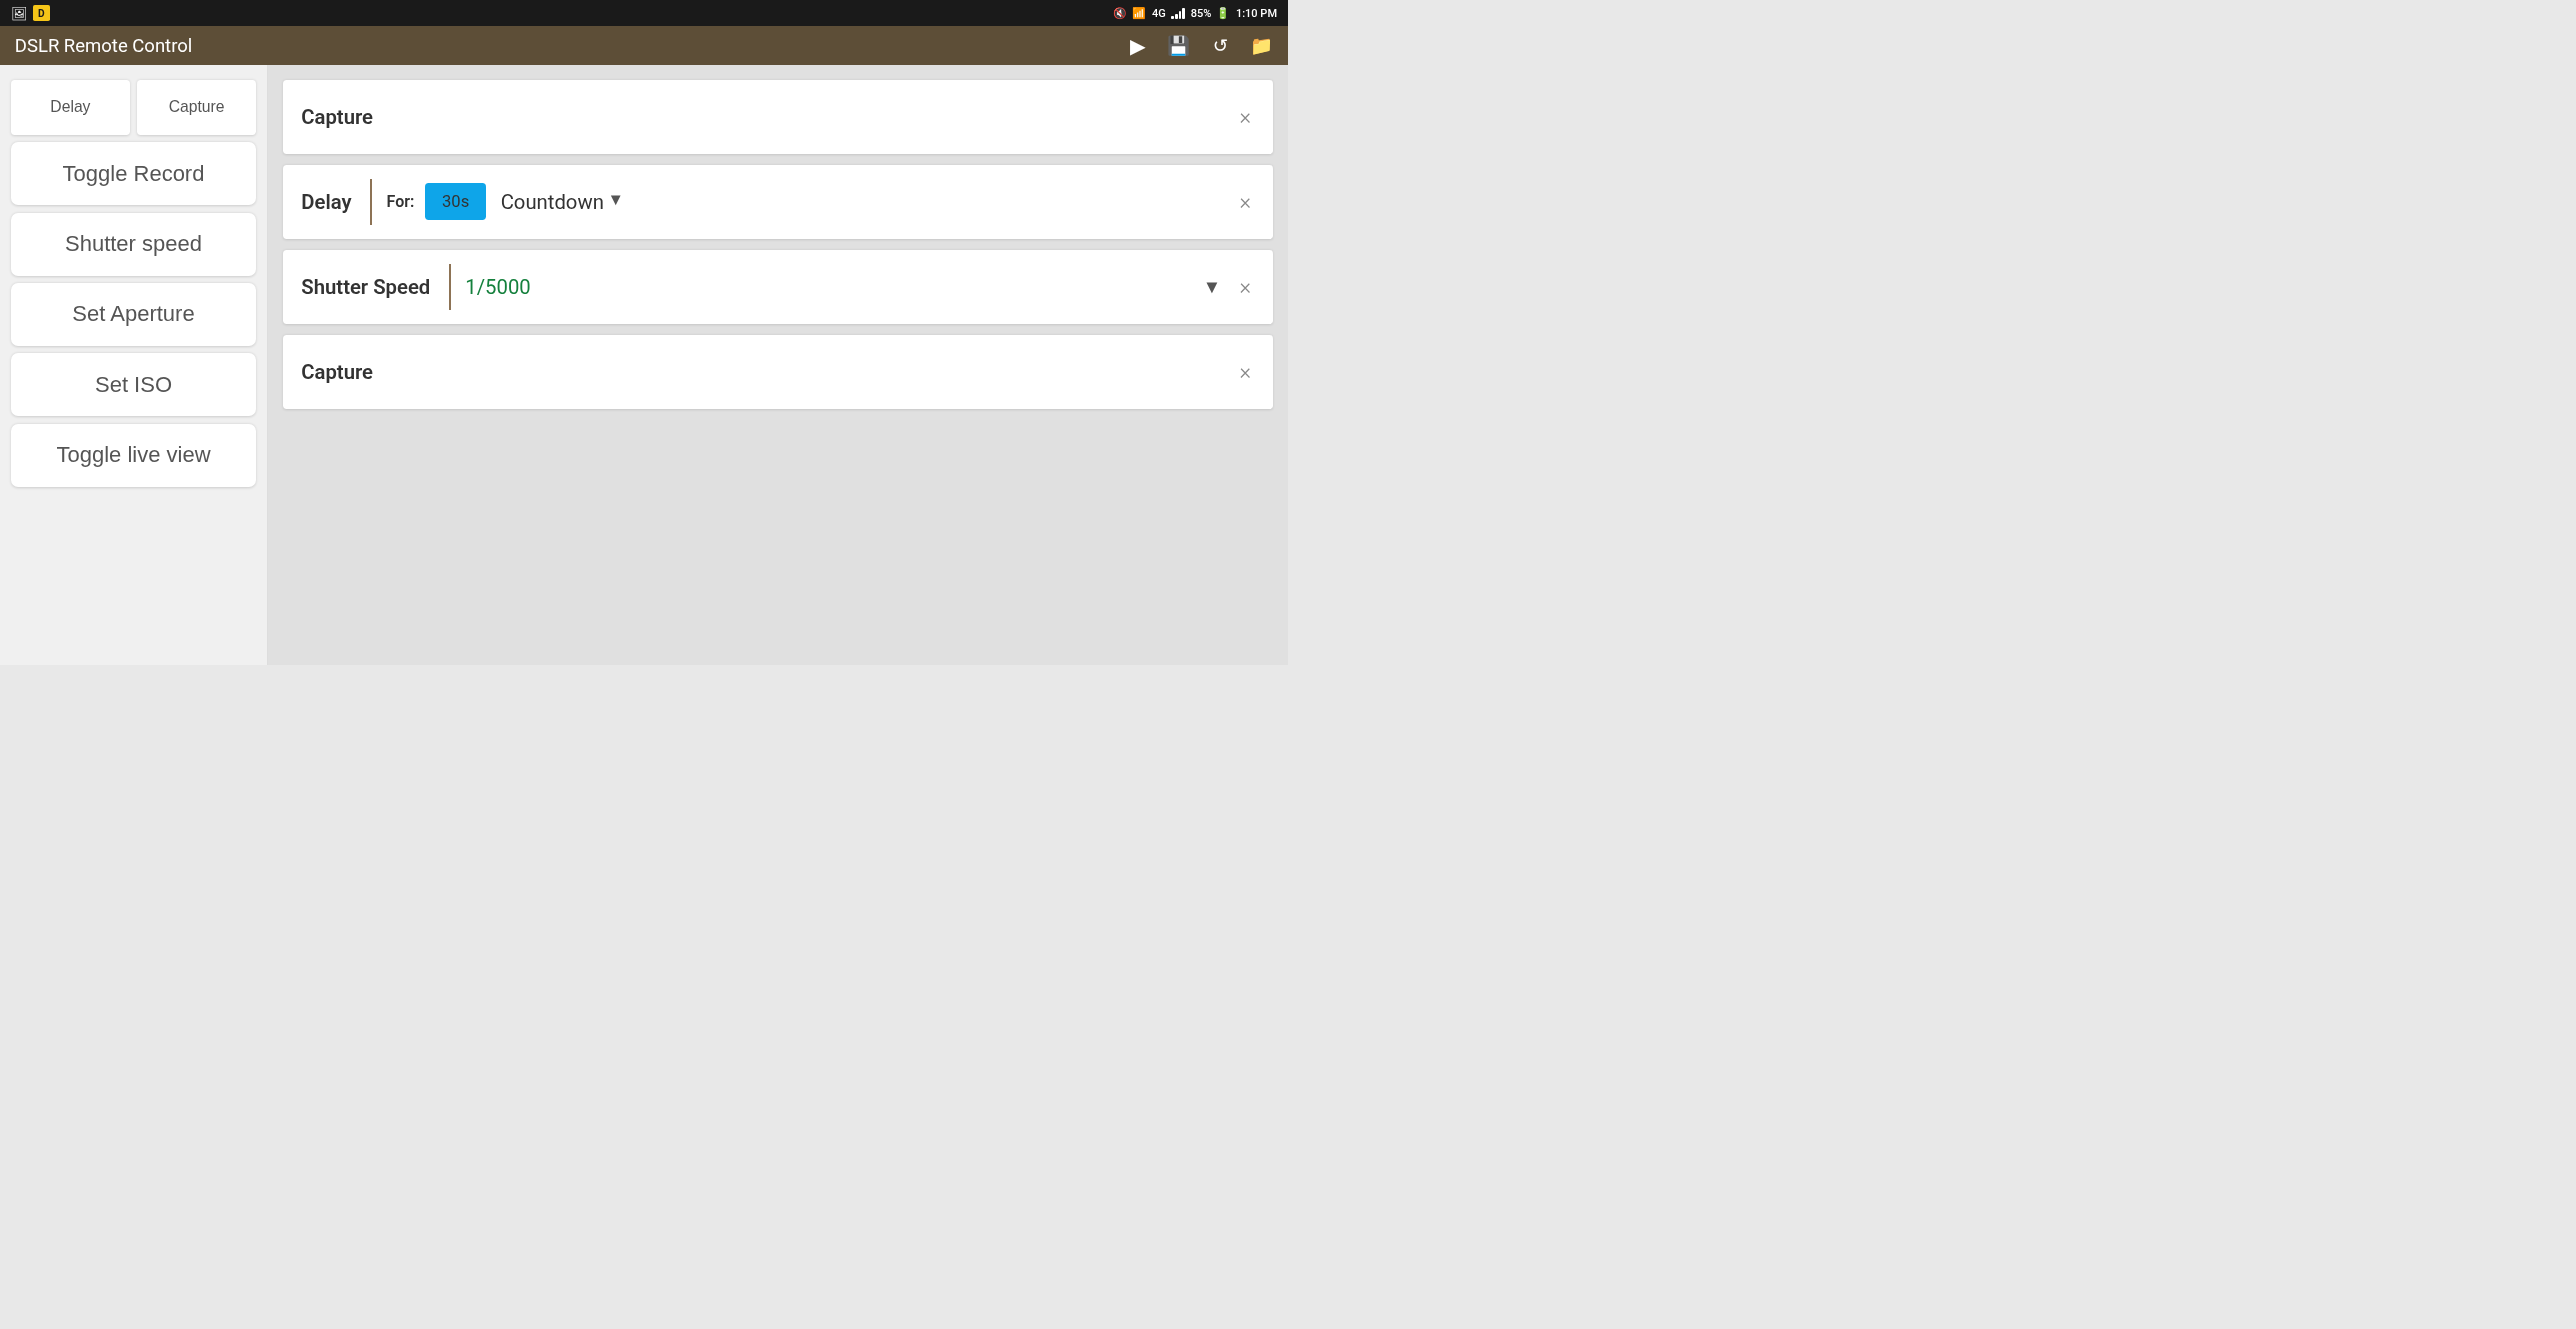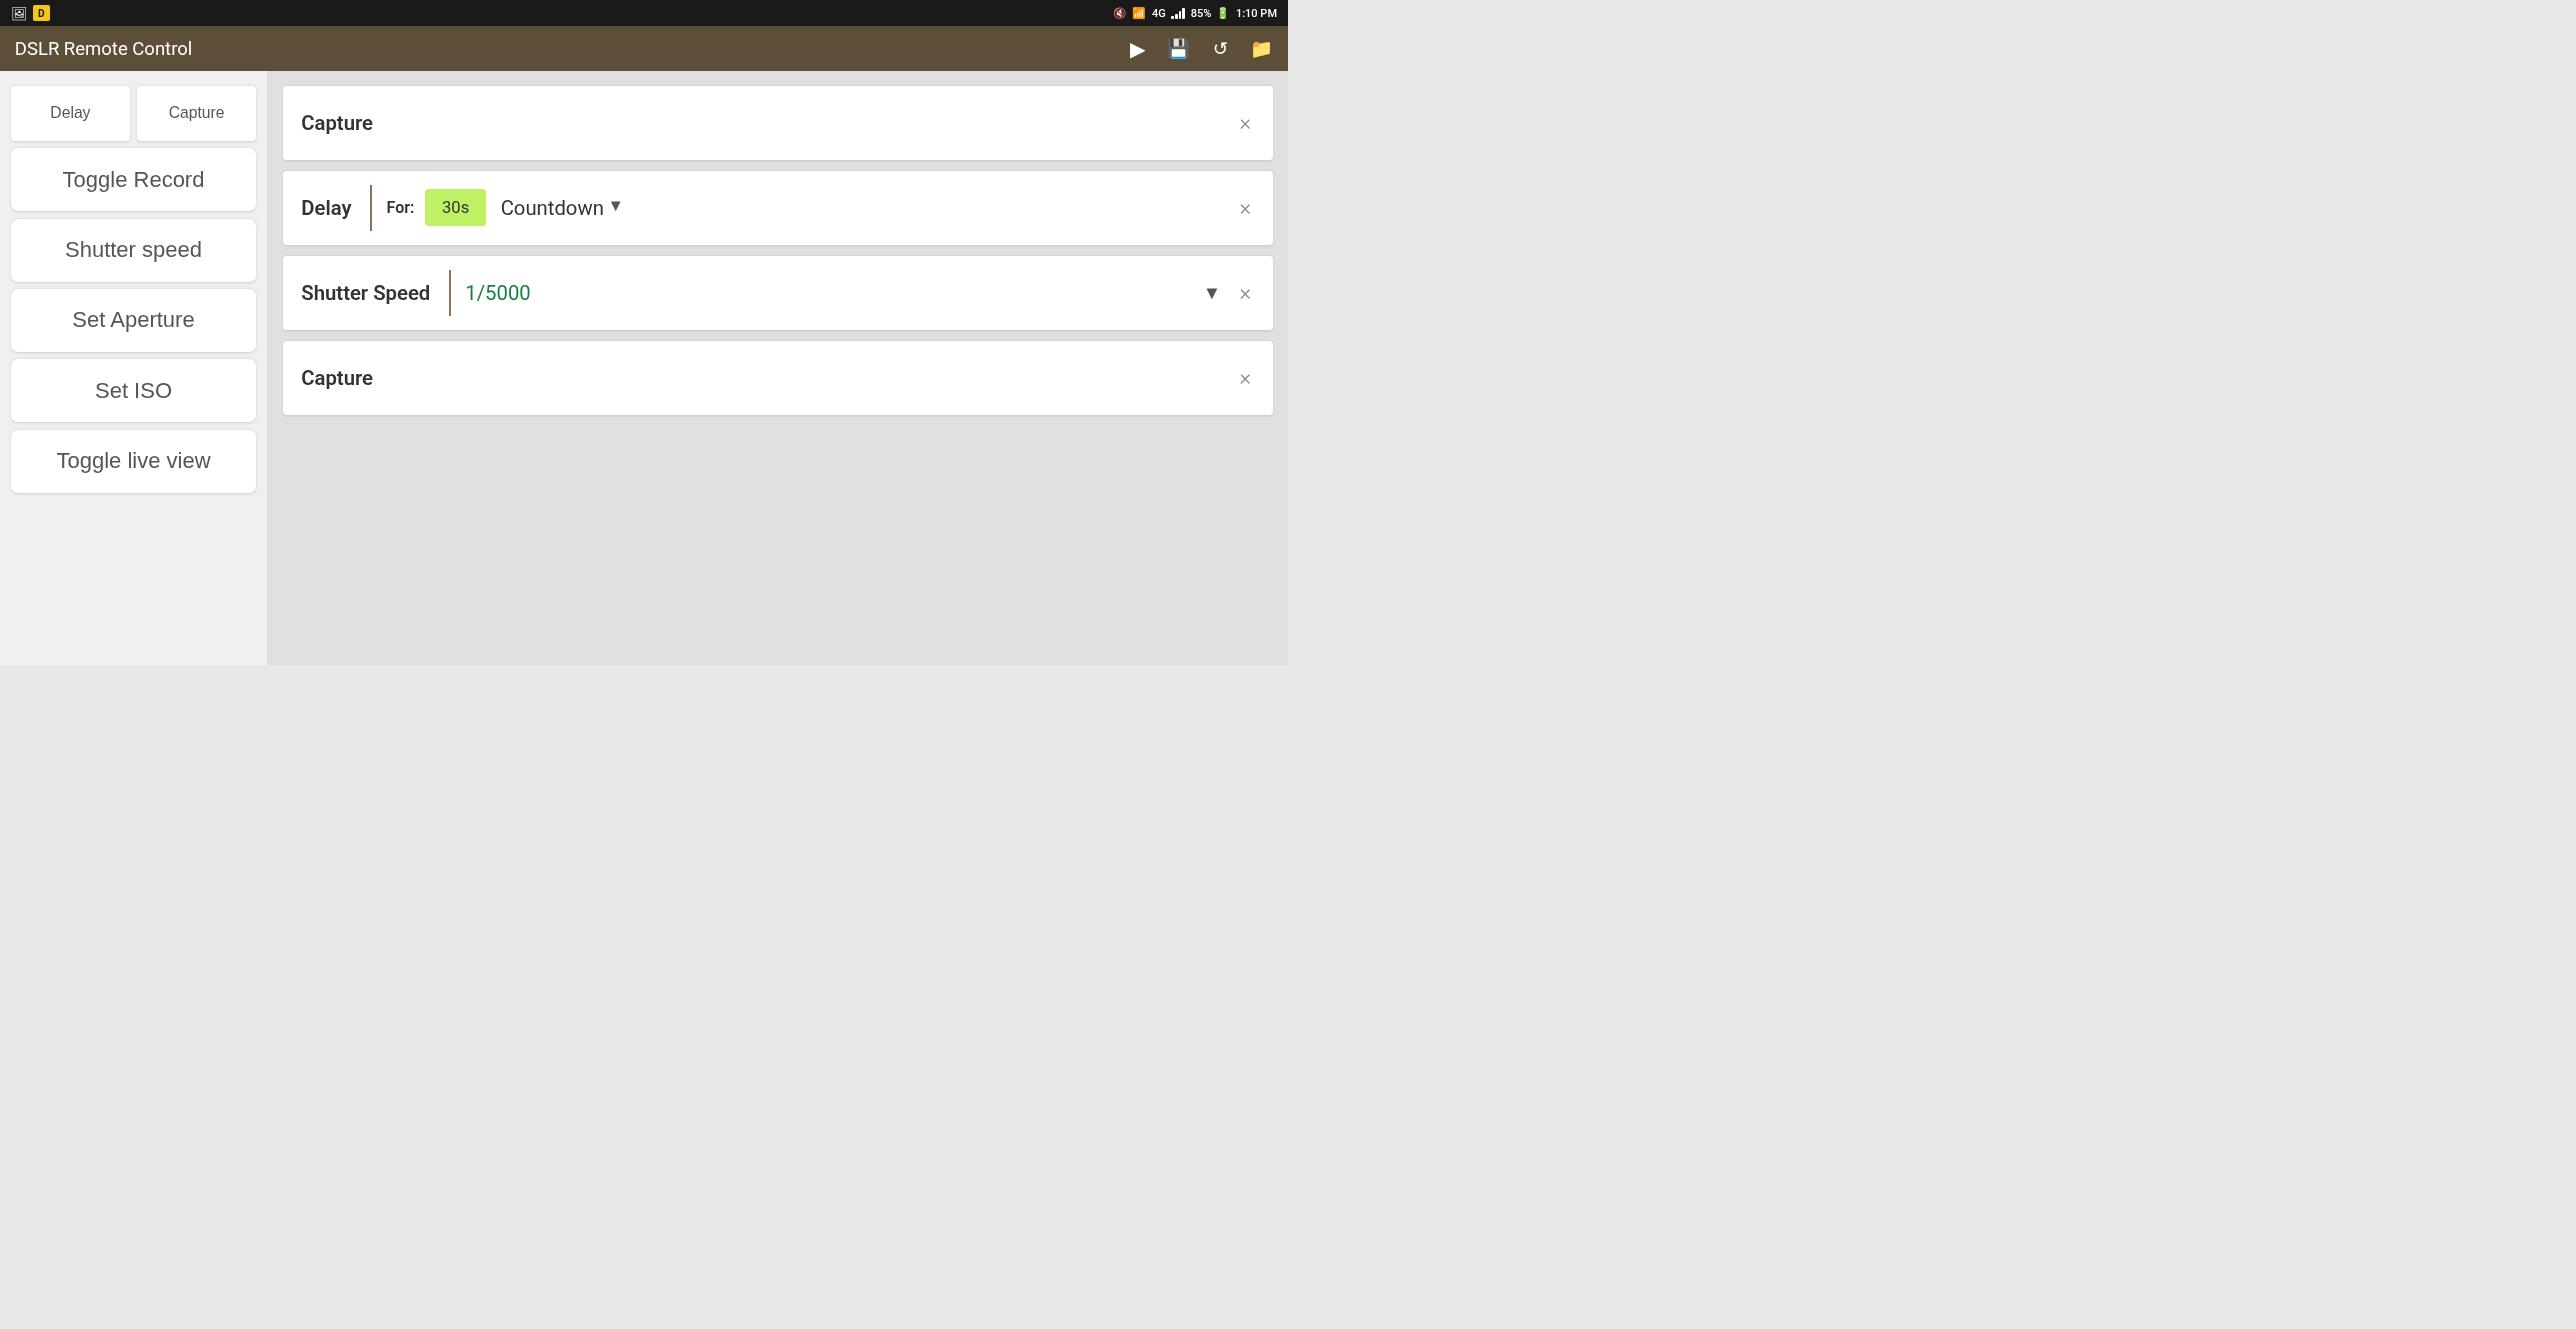--- a/index.html
+++ b/index.html
@@ -56,21 +56,21 @@
     }
     .app-icon-d {
       color: #1a1a1a;
       font-size: 10.2px;
       font-weight: bold;
     }
 
     
     .app-header {
       background: #5d4e37;
-      height: 45px;
+      height: 39px;
       display: flex;
       align-items: center;
       padding: 0 14.8px;
       flex-shrink: 0;
     }
     .app-title {
       color: white;
       font-size: 18.5px;
       font-weight: 400;
       flex: 1;
@@ -203,21 +203,21 @@
     }
 
     .for-label {
       font-size: 16px;
       font-weight: 600;
       color: #333;
       margin-right: 11px;
     }
 
     .time-badge {
-      background: #bef264;
+      background: #0ea5e9;
       border-radius: 3.7px;
       padding: 9.2px 16.6px;
       font-size: 16.6px;
       color: #333;
       margin-right: 14.8px;
     }
 
     .countdown-select {
       display: flex;
       gap: 3.7px;

